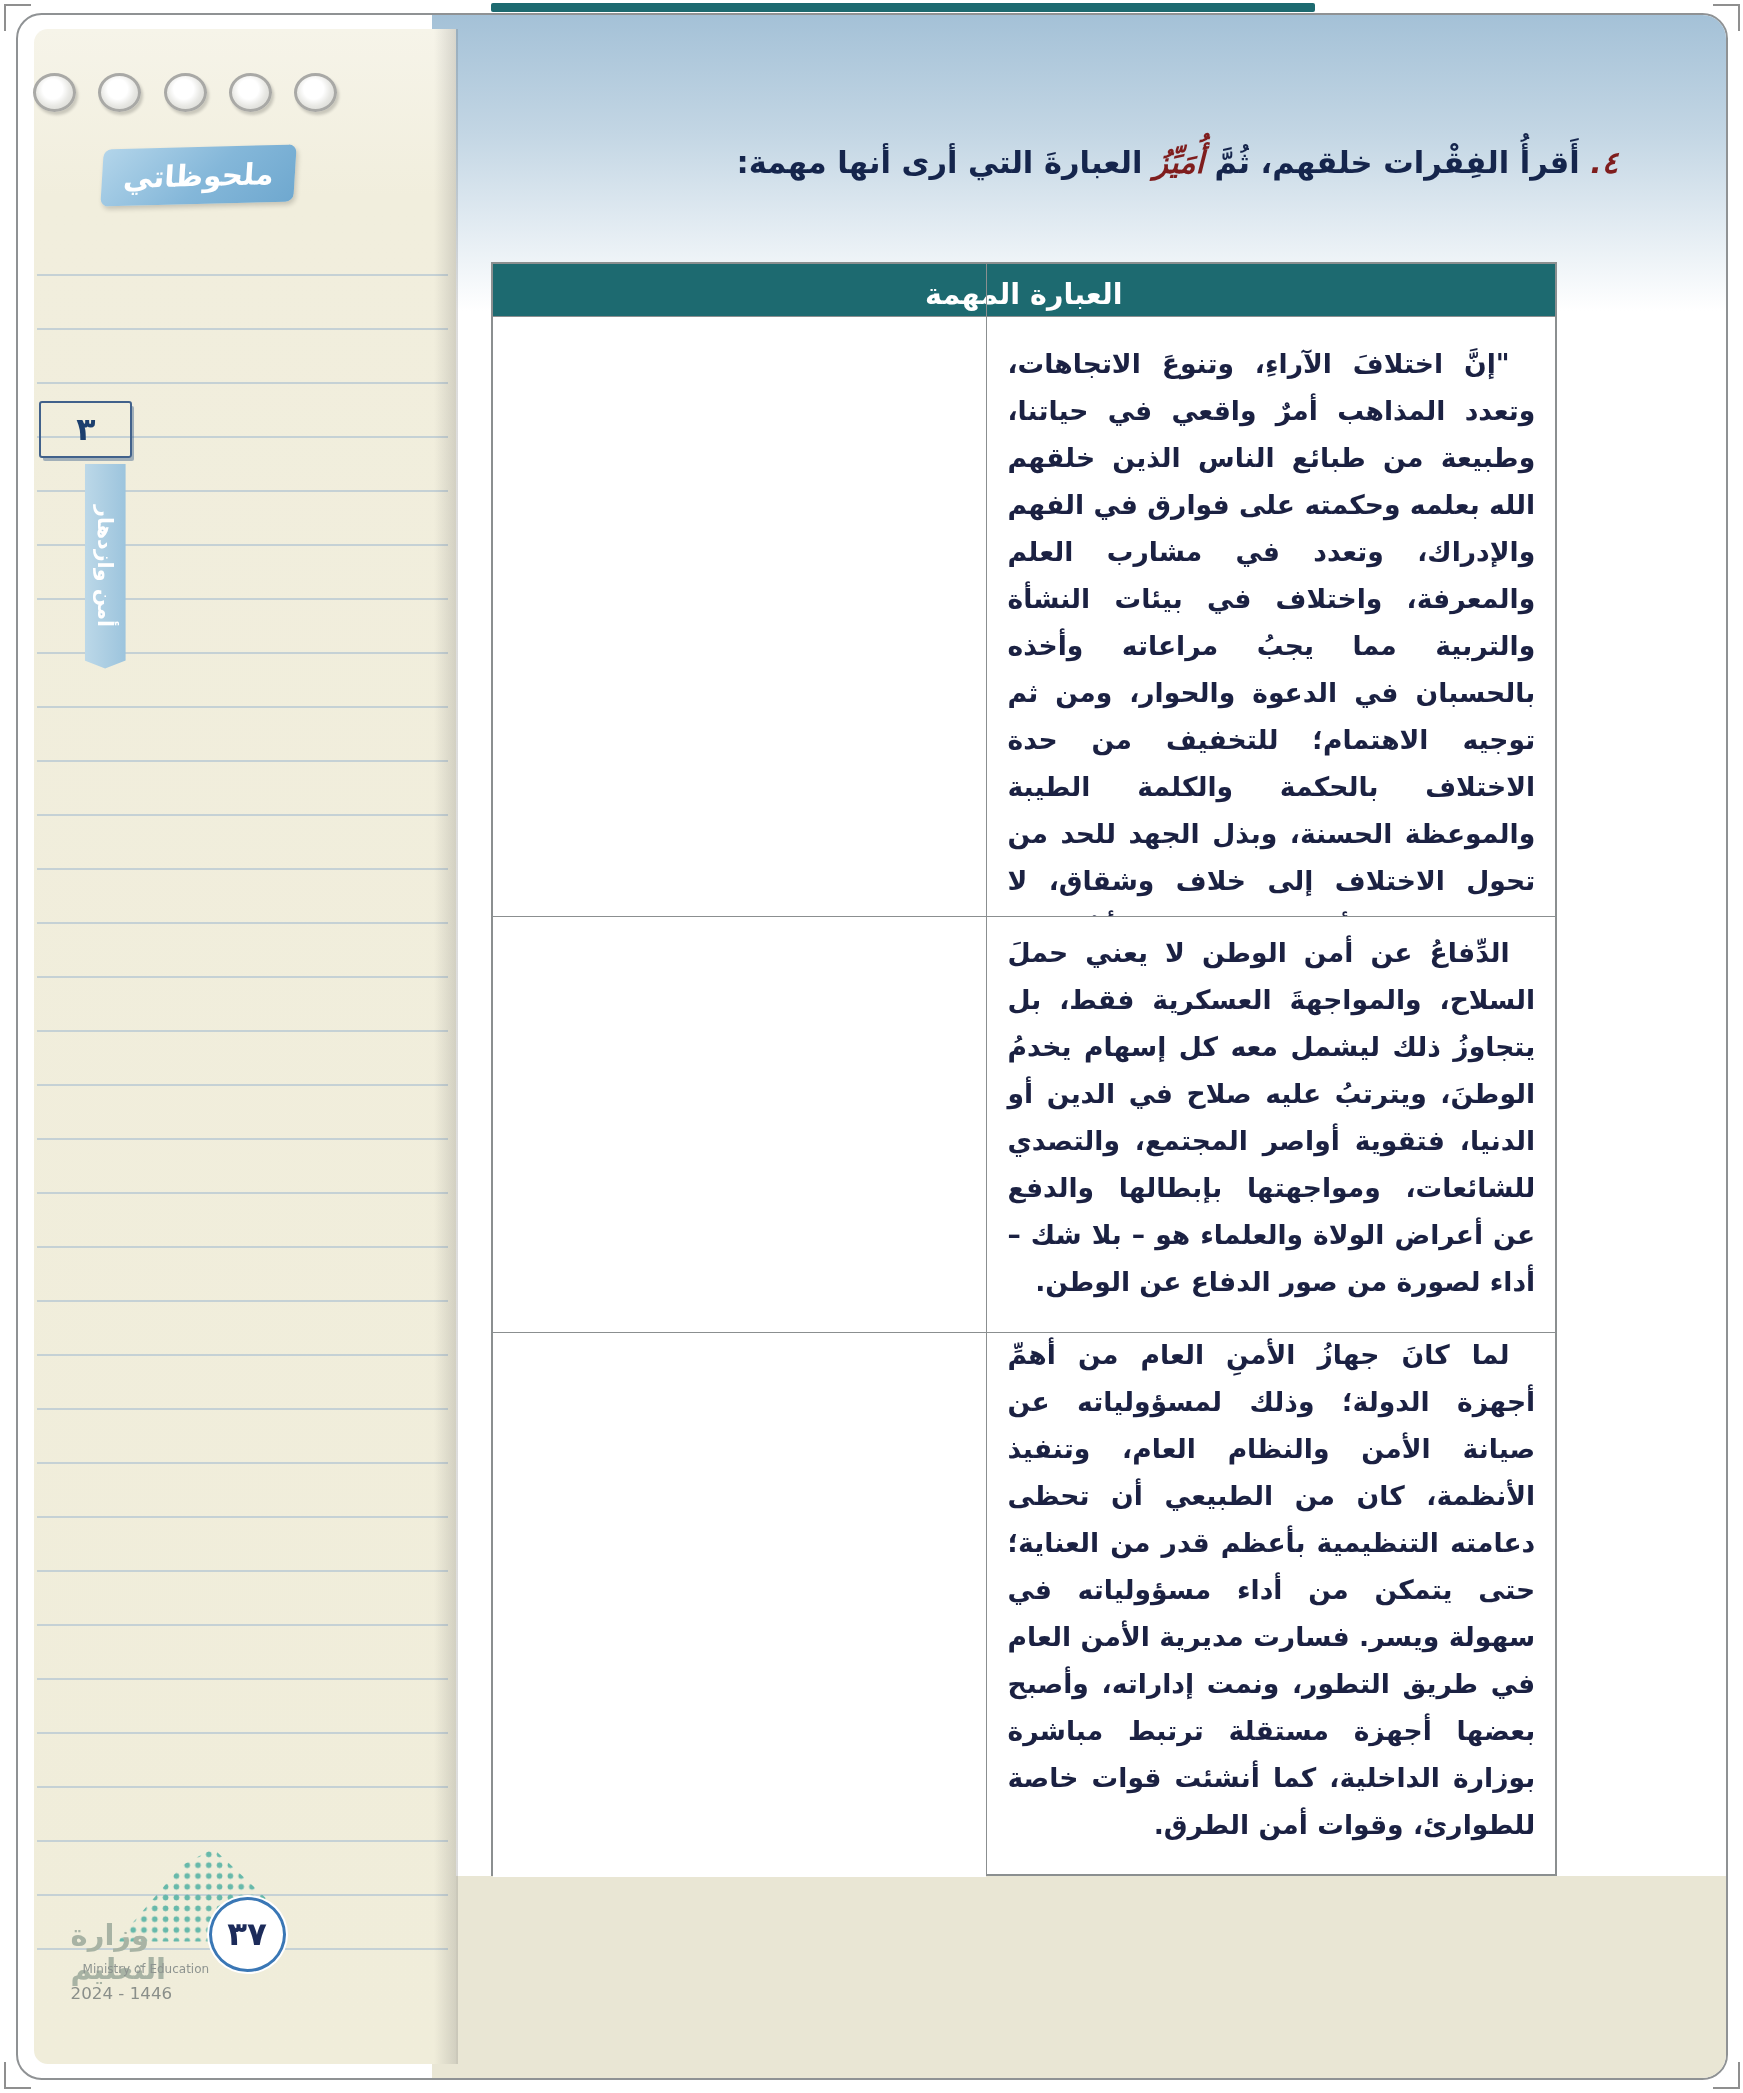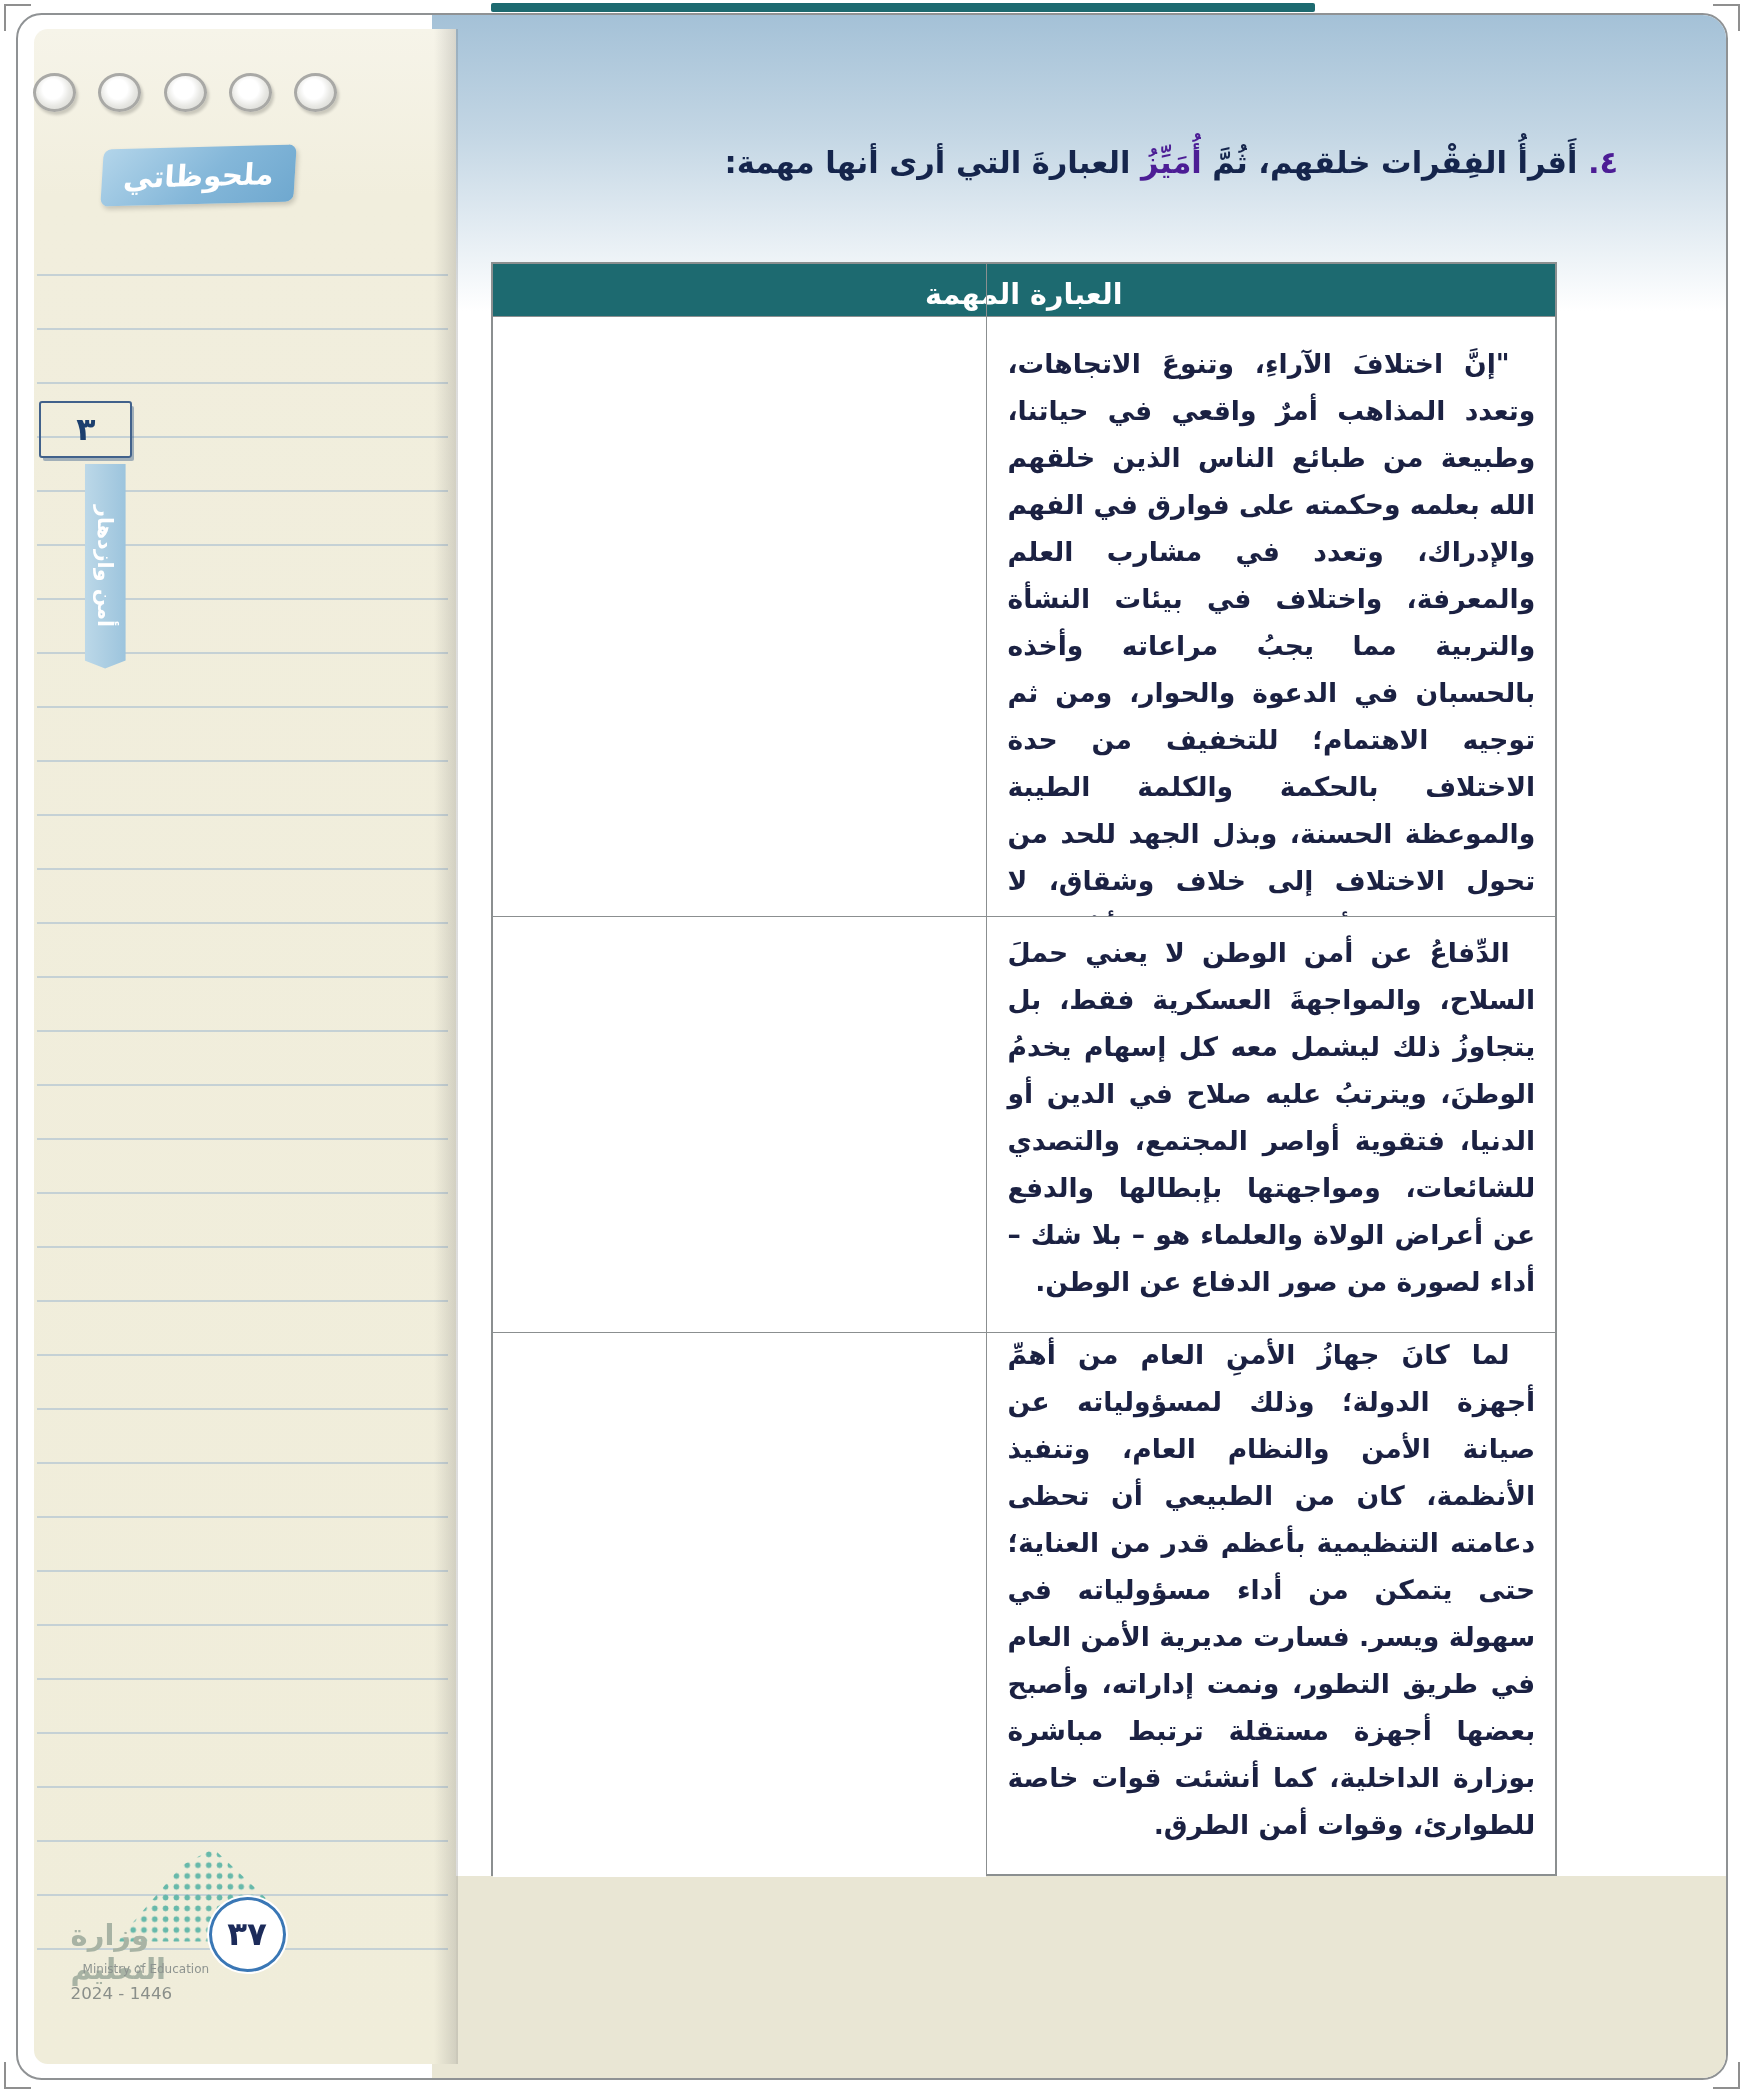--- a/index.html
+++ b/index.html
@@ -23,21 +23,21 @@
   }
 
   
   .main { position:absolute; left:414px; top:0; right:0; bottom:0; }
   .top-gradient { position:absolute; left:0; top:0; right:0; height:296px;
     background:linear-gradient(to bottom,#a4c1d7 0%,#c3d6e4 40%,#ffffff 100%); }
   .bottom-band { position:absolute; left:0; top:1861px; right:0; bottom:0; background:#e9e6d4; }
 
   .title { position:absolute; right:108px; top:130px; font-size:30.5px; font-weight:bold;
     color:#15254c; white-space:nowrap; }
-  .title .t-num, .title .t-hl { color:#4c1d95; }
+  .title .t-num, .title .t-hl { color:#7f1d1d;font-style:italic; }
 
   
   .ex-table { position:absolute; left:59px; top:247px; width:1066px; height:1614px;
     border:2px solid #8b8f90; background:#ffffff; }
   .thead { position:absolute; left:0; top:0; right:0; height:53px; background:#1d6a70;
     display:flex; border-bottom:1.5px solid #8b8f90; }
   .th { display:flex; align-items:center; justify-content:center;
     color:#ffffff; font-size:28.6px; font-weight:bold; }
   .th-paragraph { width:571px; }
   .th-phrase { flex:1;margin-top:8px; }

